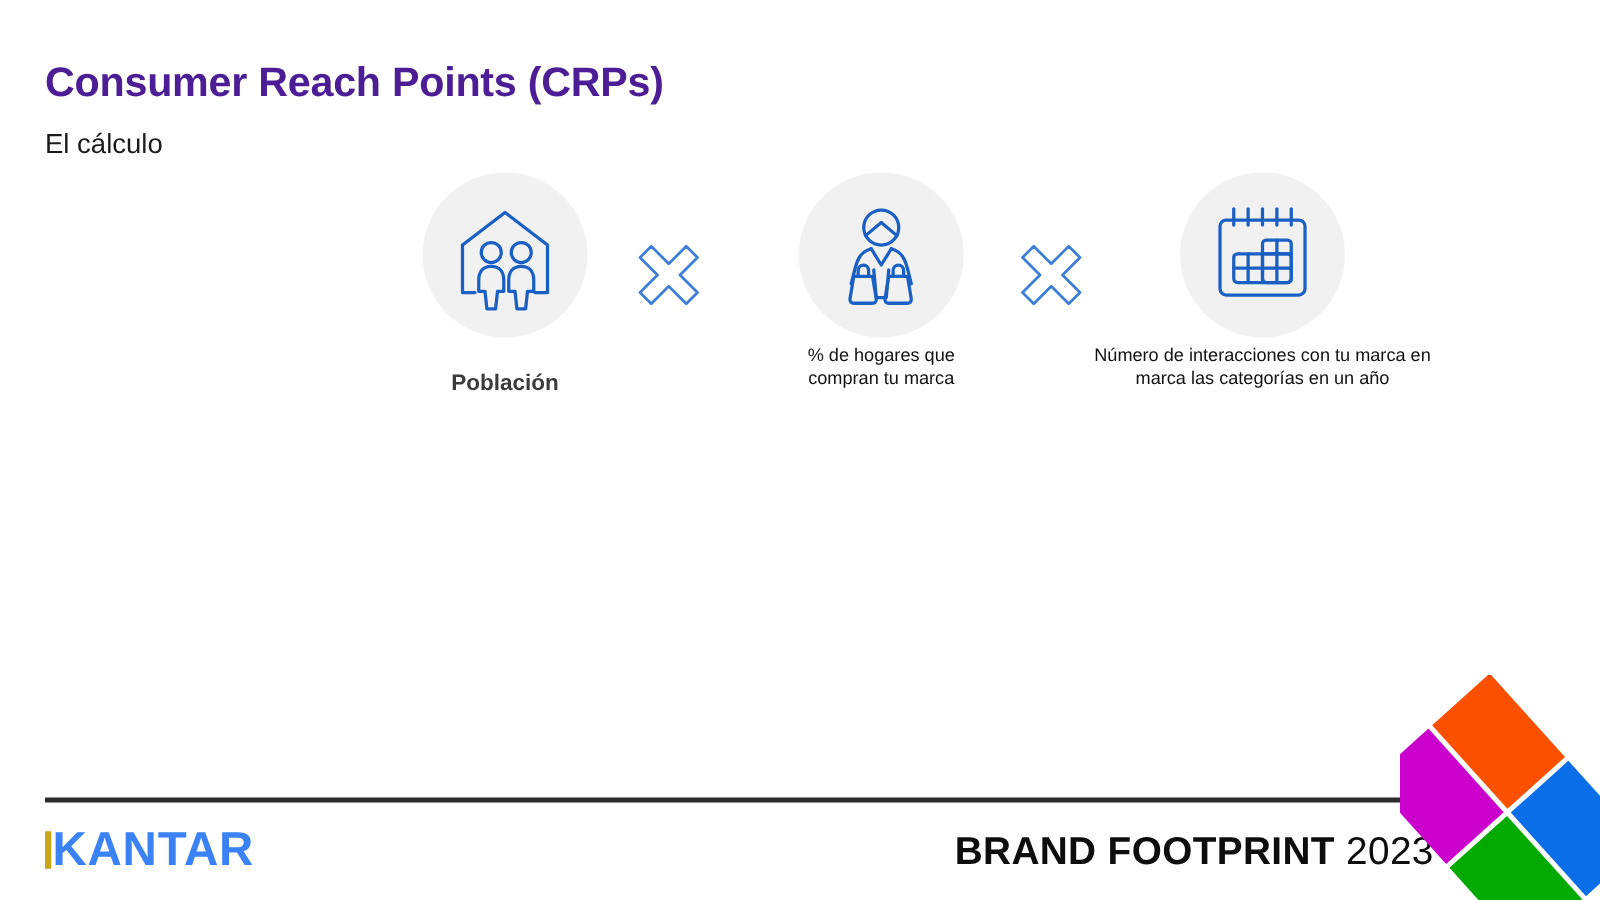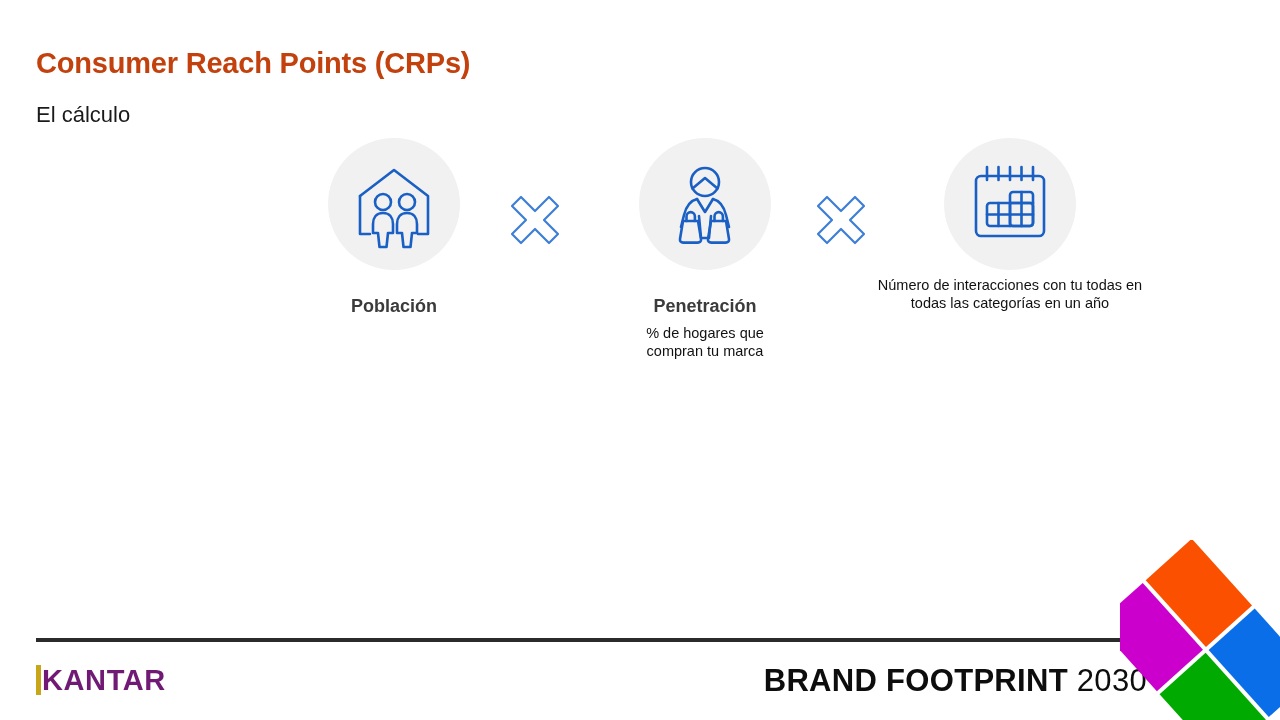--- a/index.html
+++ b/index.html
@@ -14,24 +14,24 @@
     color: #000000;
     overflow: hidden;
     position: relative;
   }
 
   
   .slide-title {
     position: absolute;
     left: 36px;
     top: 48px;
-    font-size: 29px;
+    font-size: 33px;
     font-weight: bold;
     letter-spacing: -0.2px;
-    color: #c2410c;
+    color: #4c1d95;
     line-height: 1.1;
     white-space: nowrap;
   }
   .slide-subtitle {
     position: absolute;
     left: 36px;
     top: 103px;
     font-size: 22px;
     font-weight: normal;
     color: #1a1a1a;
@@ -47,21 +47,21 @@
     width: 920px;
     height: 300px;
   }
 
   .factor {
     position: absolute;
     top: 0;
     width: 280px;
     text-align: center;
   }
-  .factor-1 { left: 4px; }
+  .factor-1 { left: 14px; }
   .factor-2 { left: 315px; }
   .factor-3 { left: 620px; }
 
   .icon-circle {
     width: 132px;
     height: 132px;
     border-radius: 50%;
     background: #f1f1f1;
     margin: 0 auto;
     display: flex;
@@ -114,24 +114,24 @@
     display: flex;
     align-items: stretch;
     height: 30px;
   }
   .kantar-accent {
     width: 5px;
     background: #c8a617;
     margin-right: 1px;
   }
   .kantar-word {
-    font-size: 29px;
+    font-size: 38px;
     font-weight: bold;
     letter-spacing: 0.6px;
-    color: #701a75;
+    color: #3b82f6;
     line-height: 30px;
   }
   .brand-footprint {
     position: absolute;
     right: 133px;
     top: 663px;
     font-size: 31px;
     line-height: 36px;
     white-space: nowrap;
     color: #0d0d0d;
@@ -207,21 +207,20 @@
           <path d="M40 58 l2 22 l8 0 l2 -22"></path>
 
           <path d="M24 63 l-3 18 c-0.3 2.4 1 3.6 3.2 3.6 l14.6 0 c2.2 0 3.5 -1.2 3.2 -3.6 l-3 -18 z"></path>
           <path d="M27.5 63 l0 -4.5 c0 -2.6 1.9 -4.4 4.2 -4.4 c2.3 0 4.2 1.8 4.2 4.4 l0 4.5"></path>
 
           <path d="M52 63 l-3 18 c-0.3 2.4 1 3.6 3.2 3.6 l14.6 0 c2.2 0 3.5 -1.2 3.2 -3.6 l-3 -18 z"></path>
           <path d="M55.5 63 l0 -4.5 c0 -2.6 1.9 -4.4 4.2 -4.4 c2.3 0 4.2 1.8 4.2 4.4 l0 4.5"></path>
         </svg>
       </span>
     </div>
-    <div class="factor-label">Penetración</div>
     <div class="factor-desc">% de hogares que compran tu marca</div>
   </div>
 
   <div class="operator operator-2">
     <span>
       <svg width="72" height="72" viewBox="0 0 72 72" fill="none" stroke="#3d7fd6" stroke-width="2.2" stroke-linejoin="round">
         <path d="M36 27 L50 13 L59 22 L45 36 L59 50 L50 59 L36 45 L22 59 L13 50 L27 36 L13 22 L22 13 Z"></path>
       </svg>
     </span>
   </div>
@@ -244,34 +243,34 @@
           <rect x="23" y="45" width="46" height="23" rx="3"></rect>
 
           <path d="M34.5 45 L34.5 68"></path>
           <path d="M46 45 L46 68"></path>
           <path d="M57.5 34 L57.5 68"></path>
           <path d="M23 56.5 L69 56.5"></path>
           <path d="M46 45 L69 45"></path>
         </svg>
       </span>
     </div>
-    <div class="factor-desc">Número de interacciones con tu todas en todas las categorías en un año</div>
+    <div class="factor-desc">Número de interacciones con tu marca en marca las categorías en un año</div>
   </div>
 
 </div>
 
 <div class="footer-rule"></div>
 
 <div class="kantar-logo">
   <div class="kantar-accent"></div>
   <div class="kantar-word">KANTAR</div>
 </div>
 
 <div class="brand-footprint">
-  <span class="bf-bold">BRAND FOOTPRINT</span><span class="bf-year"> <span>2030</span></span>
+  <span class="bf-bold">BRAND FOOTPRINT</span><span class="bf-year"> <span>2023</span></span>
 </div>
 
 <div class="corner-mark">
   <svg width="160" height="180" viewBox="0 0 160 180">
     <g transform="translate(14,20) rotate(-42 70 70)">
       <rect x="-6" y="-6" width="62" height="90" fill="#cc00cc"></rect>
       <rect x="60" y="-6" width="62" height="90" fill="#fa5000"></rect>
       <rect x="-6" y="88" width="62" height="90" fill="#00aa00"></rect>
       <rect x="60" y="88" width="62" height="90" fill="#0a6ee8"></rect>
     </g>

